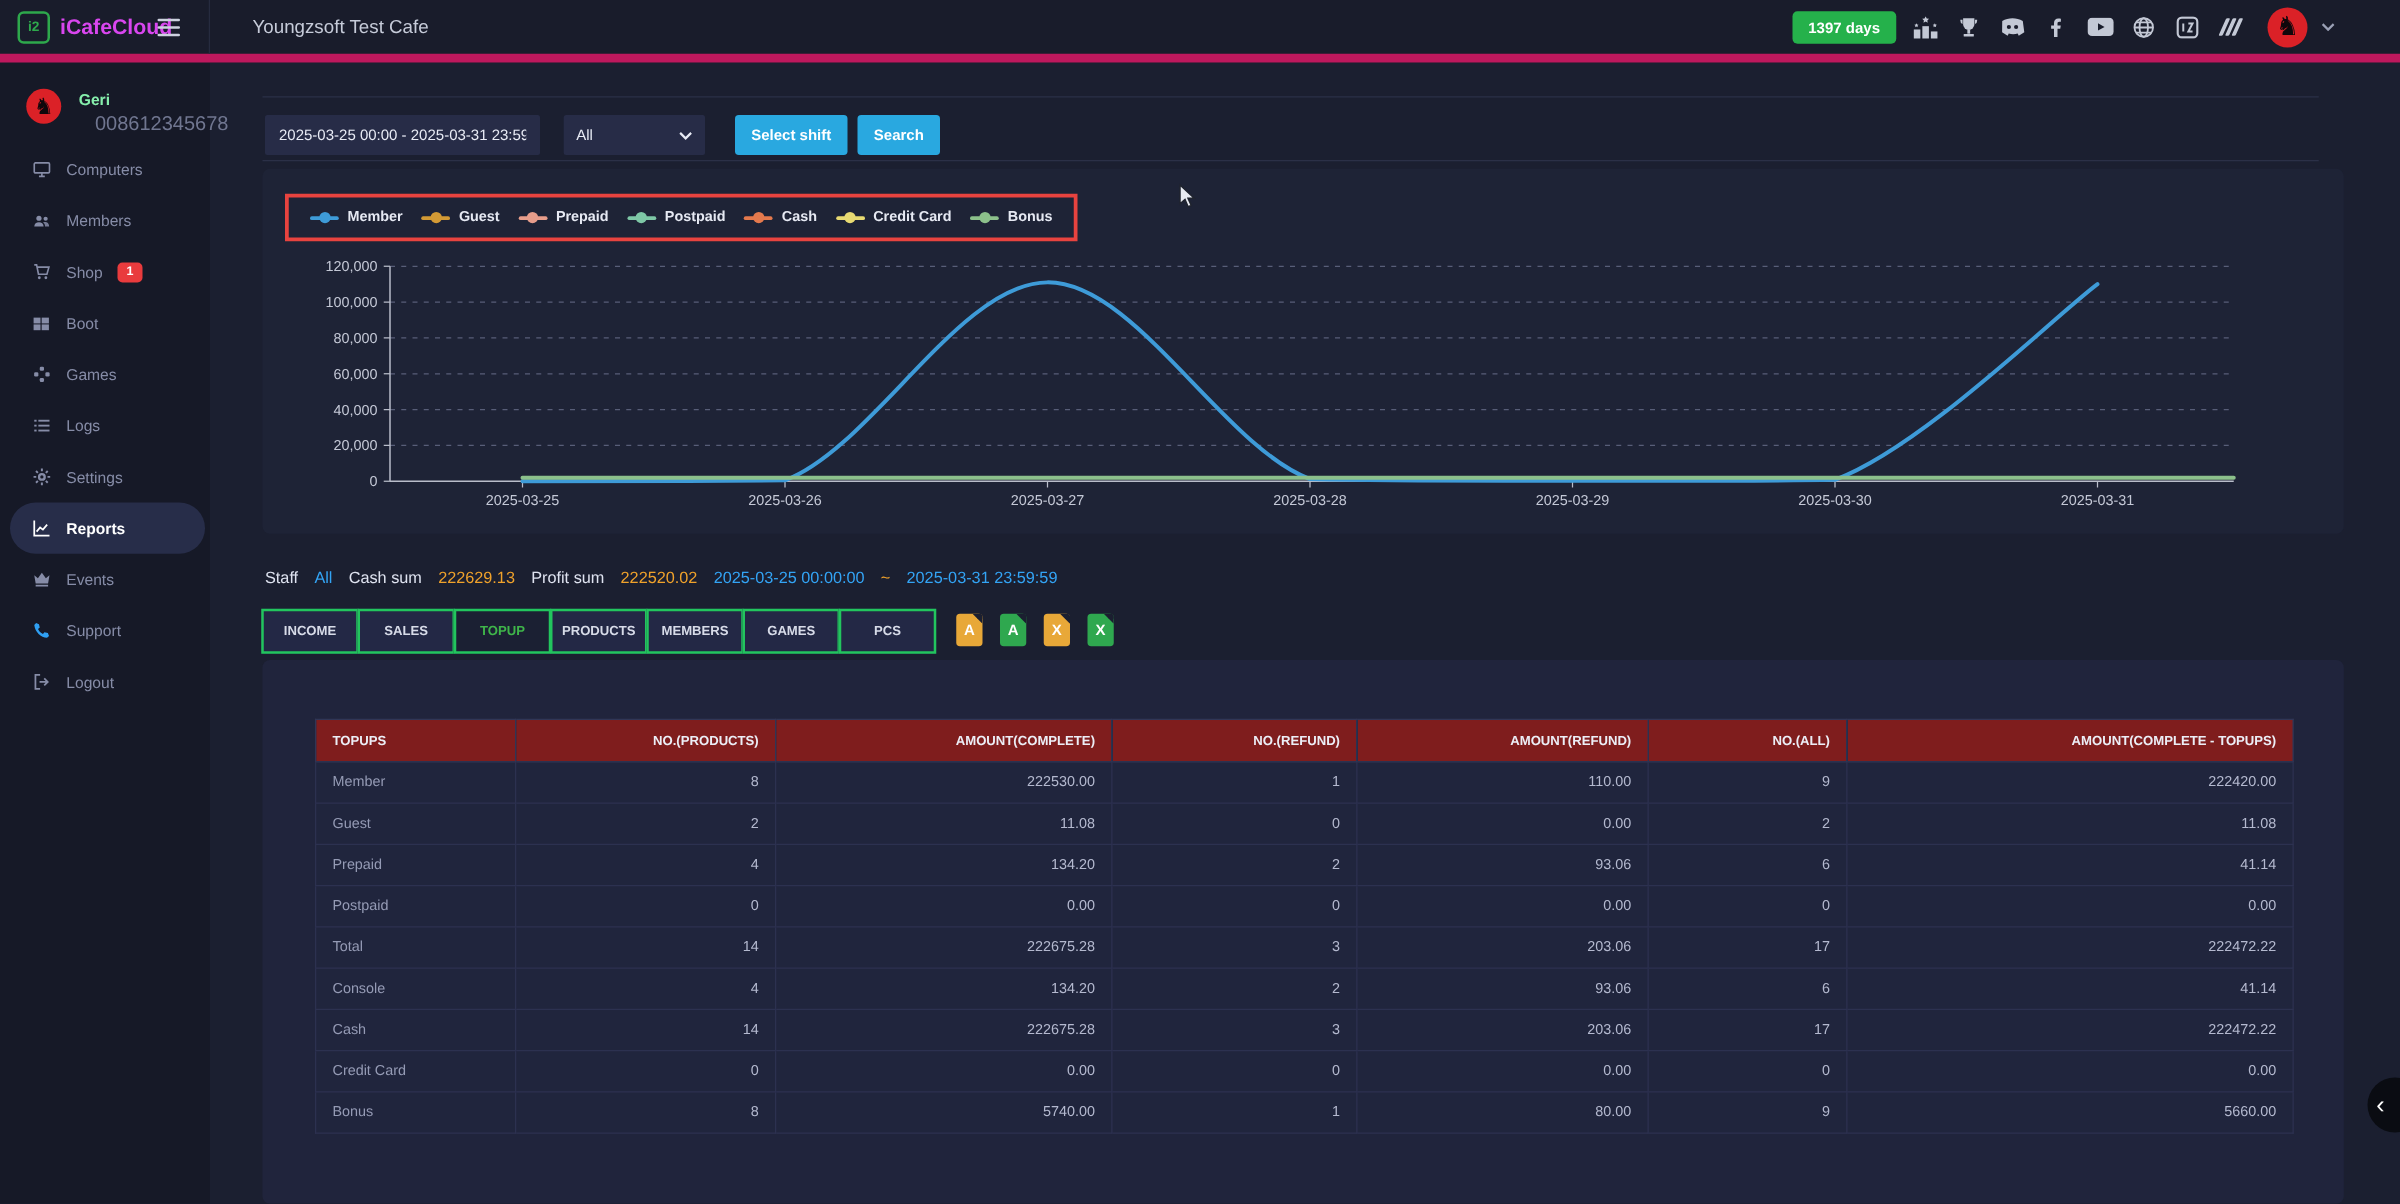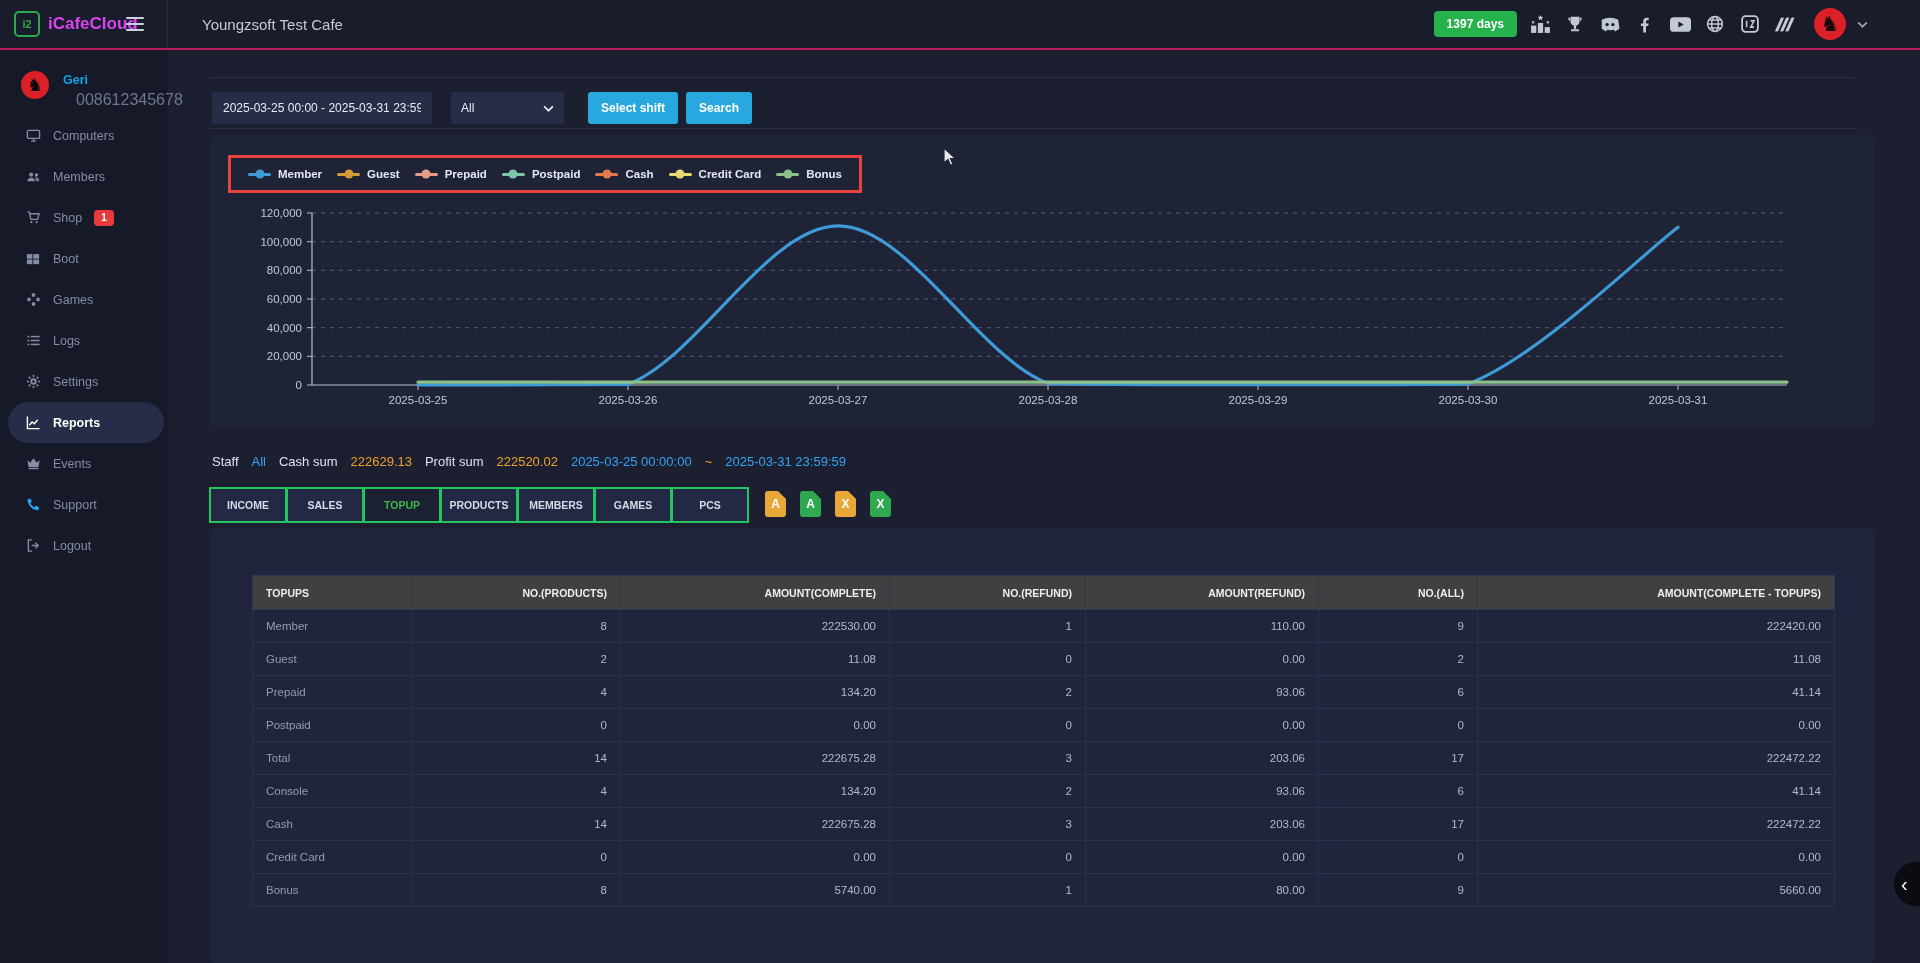--- a/index.html
+++ b/index.html
@@ -1,20 +1,20 @@
 <!DOCTYPE html>
 <html><head>
 <meta charset="utf-8">
 <style>
   html,body{margin:0;padding:0;}
   body{width:1920px;height:963px;position:relative;overflow:hidden;
        background:#1b1f30;color:#dfe3f0;font-family:"Liberation Sans",sans-serif;font-size:12px;}
   
   .topbar{position:absolute;left:0;top:0;right:0;height:50px;background:#191c2b;
-          border-bottom:2px solid #be185d;display:flex;align-items:center;z-index:6;box-sizing:border-box;}
+          border-bottom:7px solid #be185d;display:flex;align-items:center;z-index:6;box-sizing:border-box;}
   .brand{width:168px;height:100%;display:flex;align-items:center;gap:8px;padding-left:14px;
          box-sizing:border-box;border-right:1px solid #262b3f;}
   .brand-logo{width:22px;height:22px;border:2px solid #2ea84c;border-radius:5px;color:#2ea84c;
               font-weight:bold;font-size:11px;display:flex;align-items:center;justify-content:center;}
   .brand-name{font-size:17px;font-weight:bold;color:#d946ef;text-align:center;}
   .hamburger{width:18px;height:14px;margin-left:-42px;margin-right:24px;display:flex;flex-direction:column;
              justify-content:space-between;background:none;border:none;cursor:pointer;padding:0;}
   .hamburger i{display:block;height:2px;background:#cdd1df;border-radius:1px;}
   .page-title{margin-left:34px;font-size:15px;color:#c6cbd9;}
   .topbar-right{margin-left:auto;display:flex;align-items:center;gap:11px;padding-right:52px;}
@@ -22,21 +22,21 @@
               border-radius:4px;cursor:pointer;}
   .tb-ic{width:24px;height:24px;color:#c3c8d5;display:flex;align-items:center;justify-content:center;cursor:pointer;}
   .avatar-sm{width:32px;height:32px;border-radius:50%;background:#db2127;color:#10070b;font-size:21px;
              line-height:32px;text-align:center;cursor:pointer;margin-left:6px;}
   .chev{color:#9aa0b5;display:flex;align-items:center;cursor:pointer;}
   
   .sidebar{position:absolute;left:0;top:50px;bottom:0;width:168px;background:#161927;z-index:5;}
   .user{position:absolute;left:21px;top:21px;display:flex;gap:14px;}
   .avatar-md{width:28px;height:28px;border-radius:50%;background:#db2127;color:#10070b;font-size:18px;
              line-height:28px;text-align:center;flex:none;}
-  .user-name{font-size:12.5px;font-weight:bold;color:#0ea5e9;padding-top:2px;}
+  .user-name{font-size:12.5px;font-weight:bold;color:#86efac;padding-top:2px;}
   .user-phone{font-size:16px;color:#707690;margin-top:4px;margin-left:13px;}
   .nav{position:absolute;left:0;top:65px;right:0;}
   .nav-item{height:41px;display:flex;align-items:center;padding-left:25px;color:#868ca7;
             font-size:12.5px;cursor:pointer;box-sizing:border-box;}
   .nav-item.active{background:#272d49;border-radius:21px;margin:0 4px 0 8px;padding-left:17px;
                    color:#fff;font-weight:bold;}
   .nav-ic{width:16px;height:16px;margin-right:12px;display:inline-flex;align-items:center;justify-content:center;}
   .badge-red{background:#e93b3d;color:#fff;font-size:10px;font-weight:bold;border-radius:4px;
              padding:2.5px 7px;margin-left:12px;}
   
@@ -65,21 +65,21 @@
        display:flex;align-items:center;justify-content:center;font-size:10.5px;font-weight:bold;
        color:#d7dbe8;cursor:pointer;box-sizing:border-box;}
   .tab.active{background:#1b2033;color:#3fb54a;}
   .exports{position:absolute;left:597px;top:441px;display:flex;gap:14px;}
   .file-ic{width:21px;height:26px;border-radius:3px;color:#fff;font-size:12px;font-weight:bold;
            display:flex;align-items:center;justify-content:center;position:relative;cursor:pointer;}
   .file-ic::after{content:'';position:absolute;top:0;right:0;border:4px solid;
                   border-color:#1b1f30 #1b1f30 transparent transparent;border-radius:0 3px 0 0;}
   .table-panel{position:absolute;left:42px;top:478px;width:1665px;height:435px;background:#20243c;border-radius:6px;}
   table.report{position:absolute;left:42px;top:47px;width:1582px;border-collapse:collapse;table-layout:fixed;}
-  table.report th{height:33px;background:#404040;color:#eceef6;font-size:10.5px;font-weight:bold;
+  table.report th{height:33px;background:#7f1d1d;color:#eceef6;font-size:10.5px;font-weight:bold;
                   text-align:right;padding:0 13px;border:1px solid #303656;overflow:hidden;white-space:nowrap;}
   table.report th:first-child{text-align:left;}
   table.report td{height:32px;background:#20253d;color:#b4b9cf;font-size:11.5px;text-align:right;
                   padding:0 13px;border:1px solid #2c3150;overflow:hidden;white-space:nowrap;}
   table.report td:first-child{text-align:left;color:#959bb5;}
   .edge-fab{position:absolute;right:-18px;top:862px;width:44px;height:44px;border-radius:50%;
             background:#0a0c12;color:#fff;font-size:20px;display:flex;align-items:center;
             padding-left:7px;box-sizing:border-box;cursor:pointer;z-index:8;}
   .cursor{position:absolute;left:943px;top:147px;z-index:9;pointer-events:none;}
 </style>

